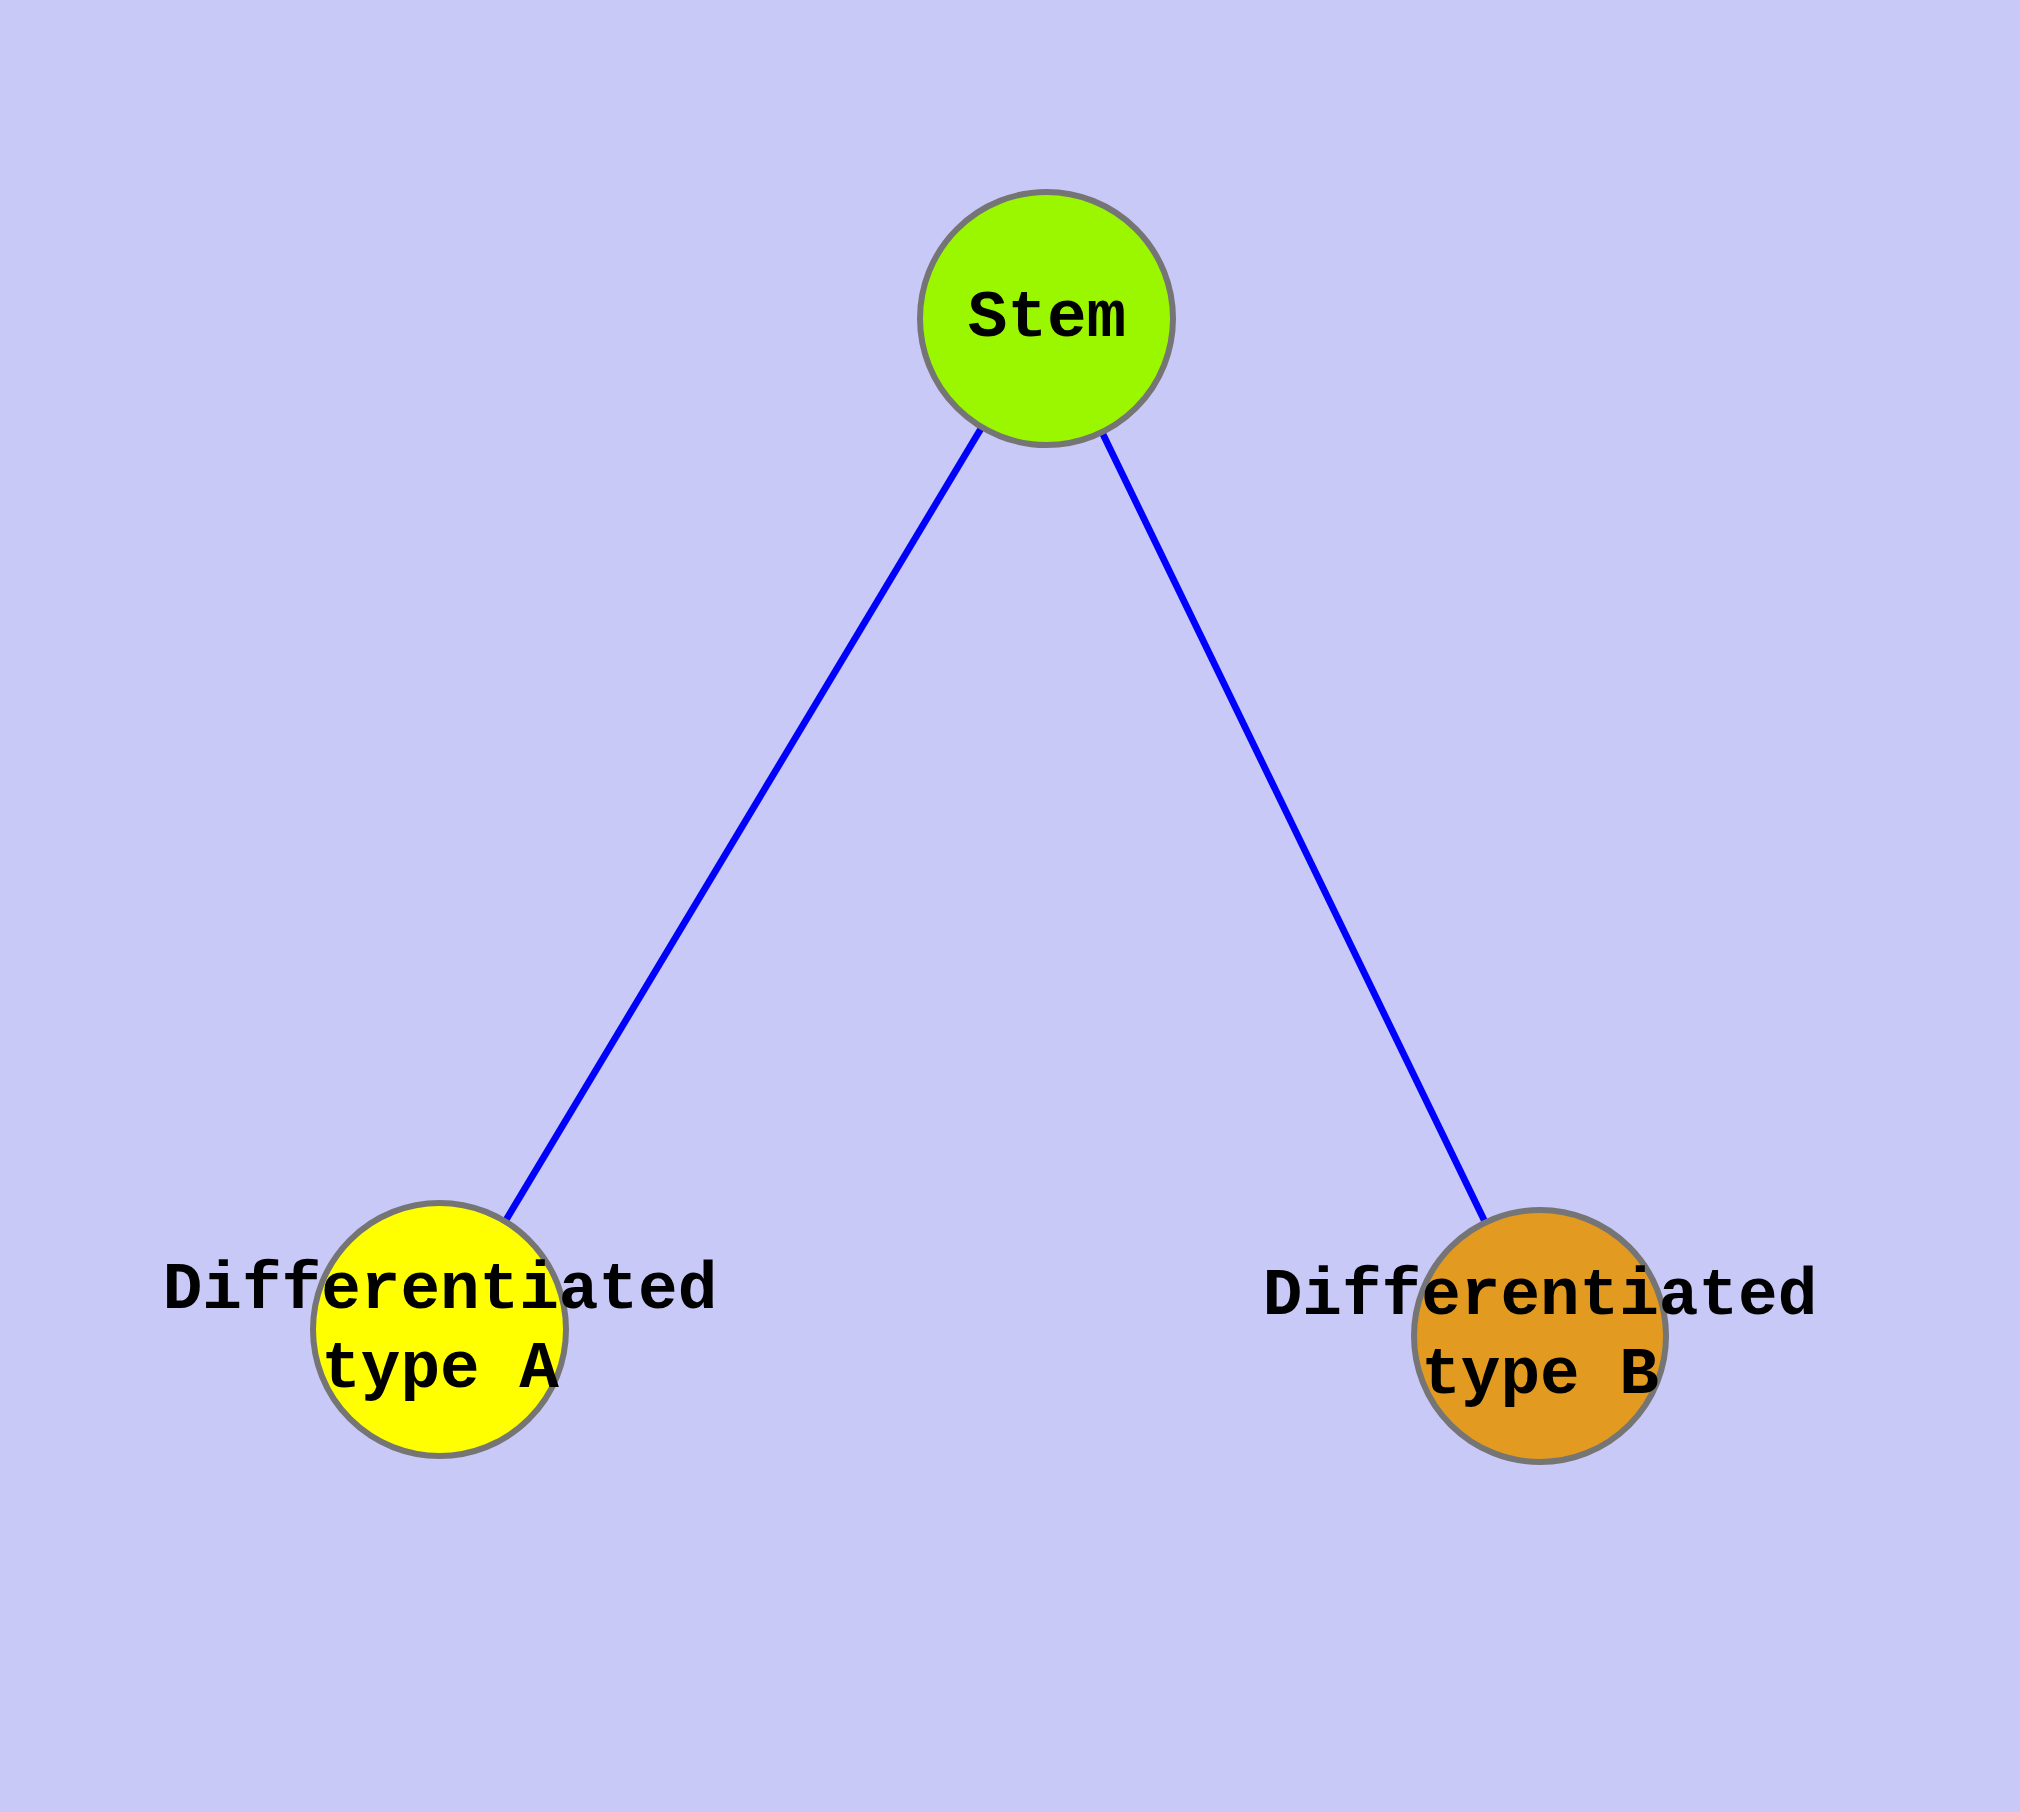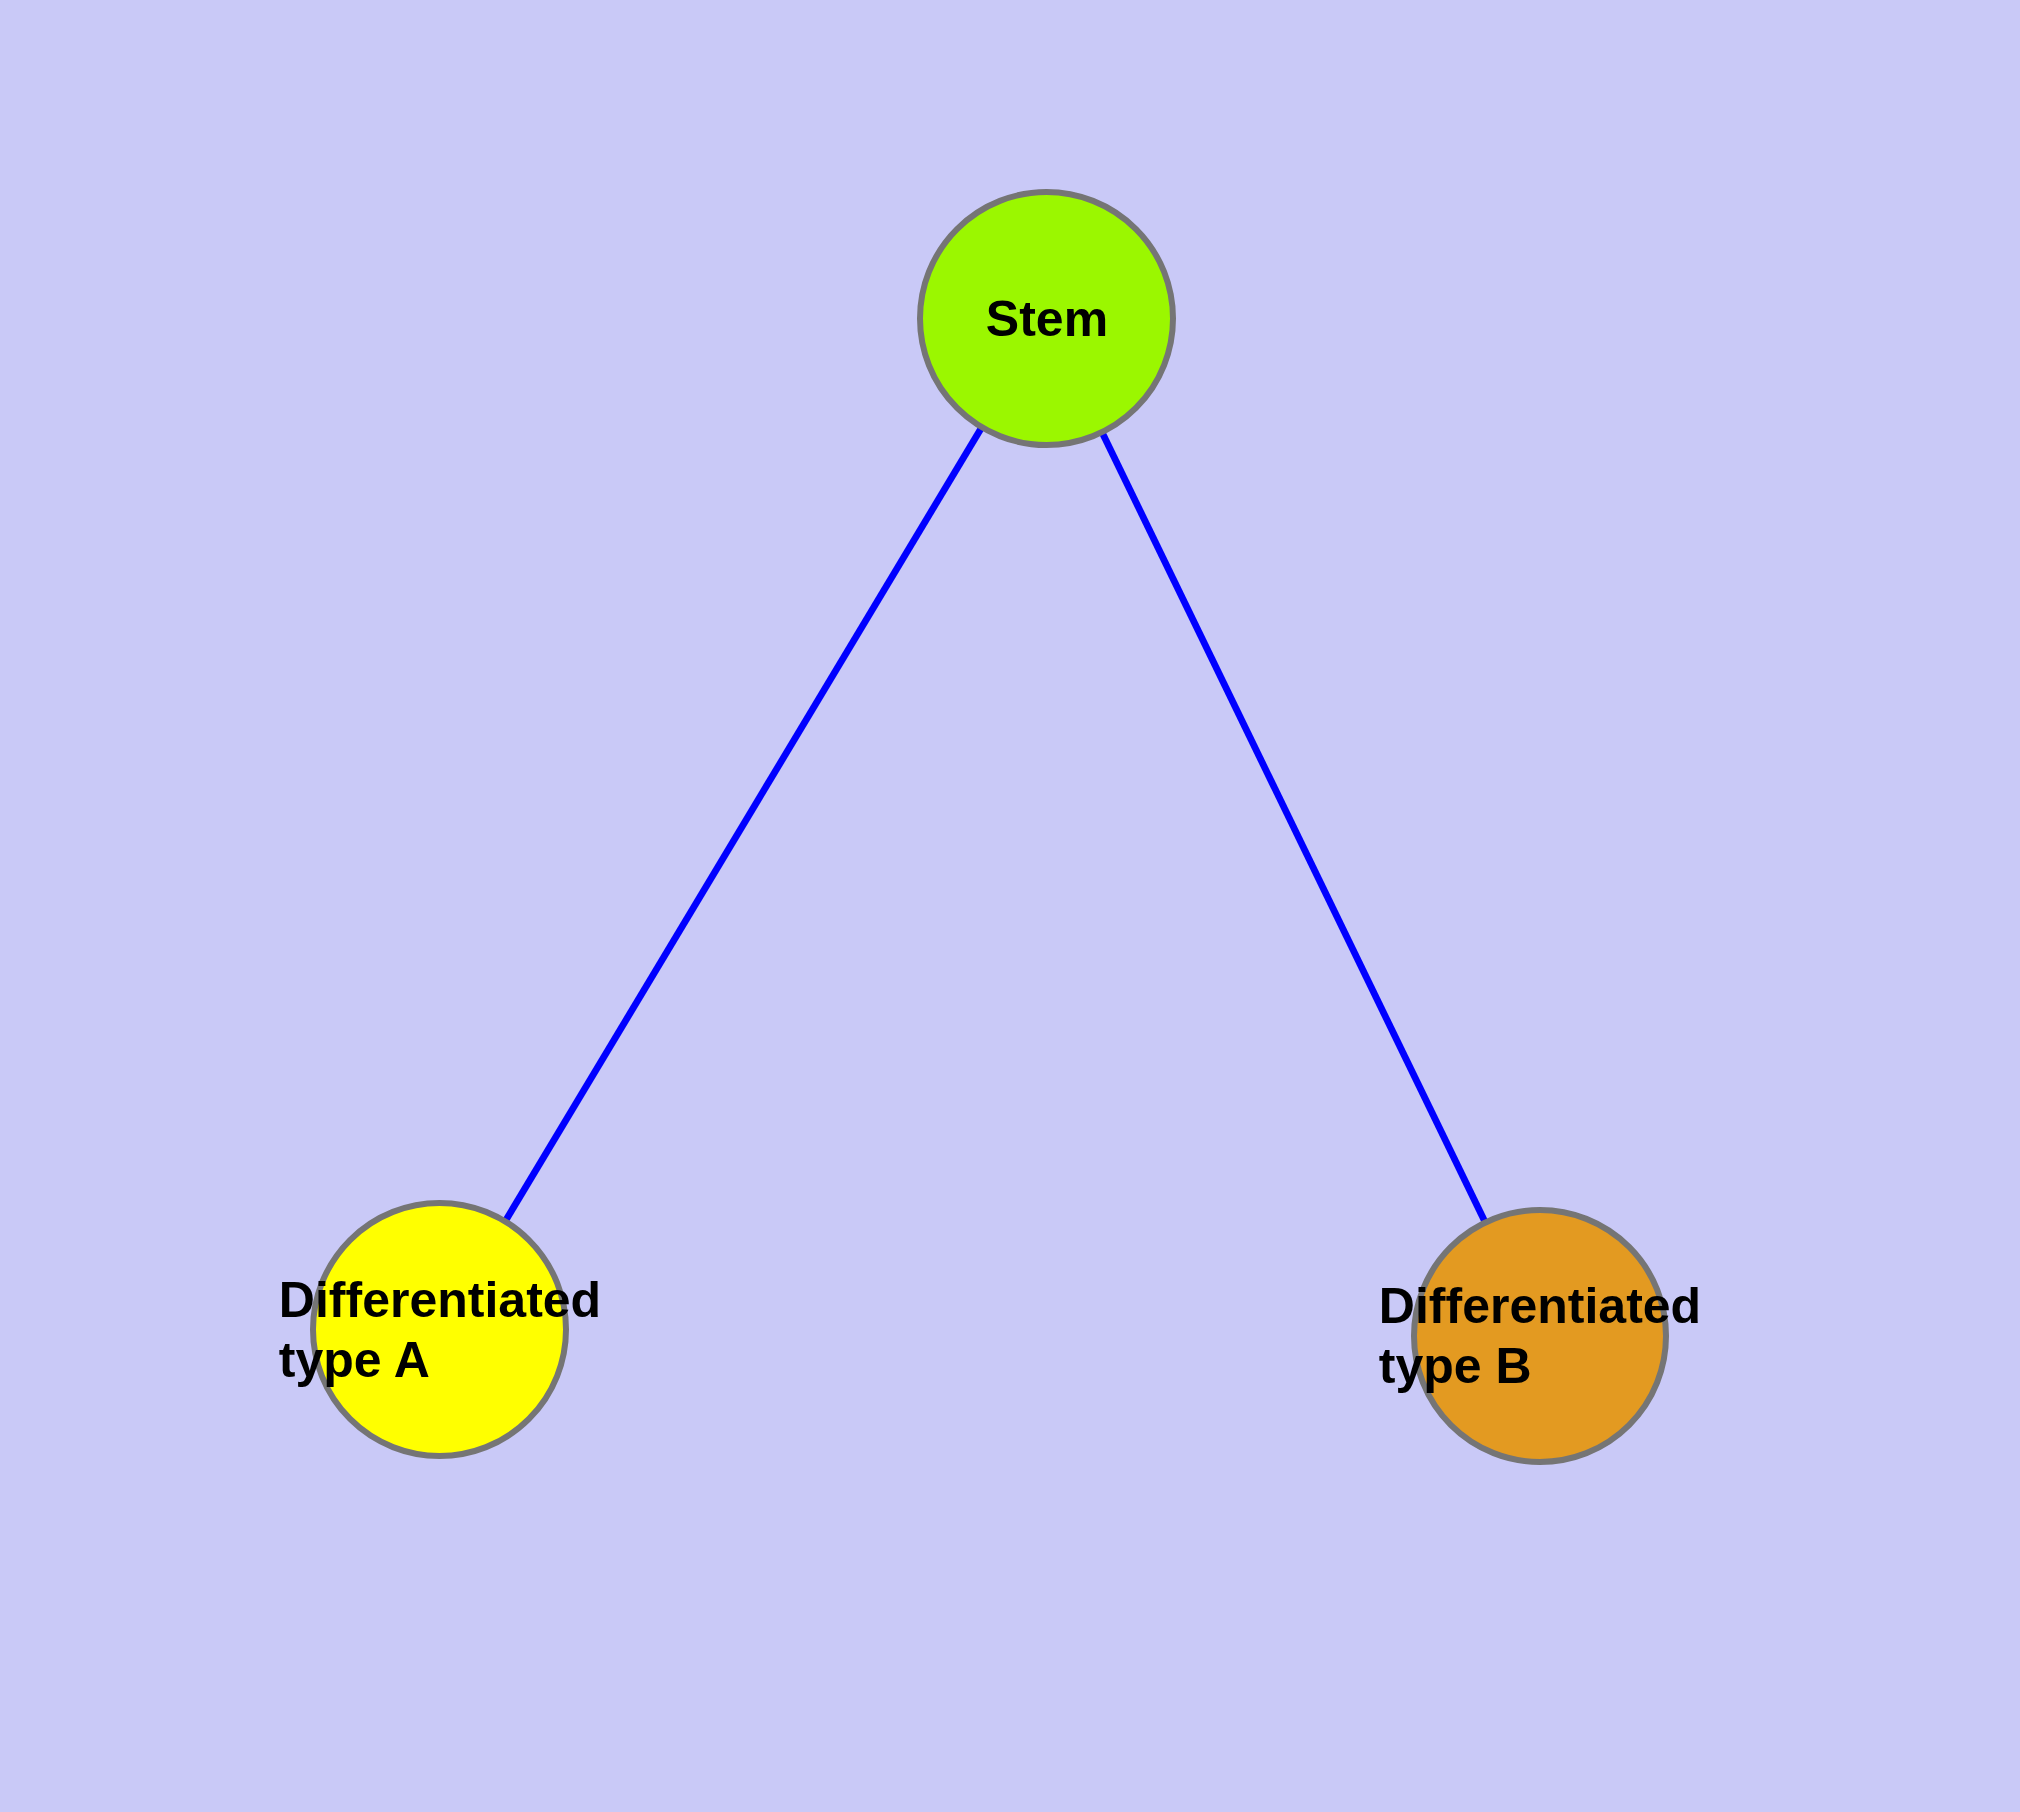--- a/index.html
+++ b/index.html
@@ -32,26 +32,27 @@
   .node-circle {
     position: absolute;
     border-radius: 50%;
     border: 6px solid #757575;
     box-sizing: border-box;
   }
   .node-label {
     position: absolute;
     transform: translate(-50%, -50%);
     font-weight: bold;
-    font-size: 50px;
+    font-size: 66px;
     line-height: 1.2;
-    text-align: left;
+    text-align: center;
     white-space: pre-line;
     width: max-content;
     letter-spacing: 0;
+    font-family: Liberation Mono, monospace;
   }
 </style>
 </head>
 <body style="background: rgb(201, 201, 247);">
 
 <div class="canvas">
 
   <svg id="edges-svg" class="edges-layer" viewBox="0 0 2384 2138">
       <line x1="1235" y1="376" x2="519" y2="1569" stroke="#0000FF" class="edge"></line>
       <line x1="1235" y1="376" x2="1817" y2="1576" stroke="#0000FF" class="edge"></line>

